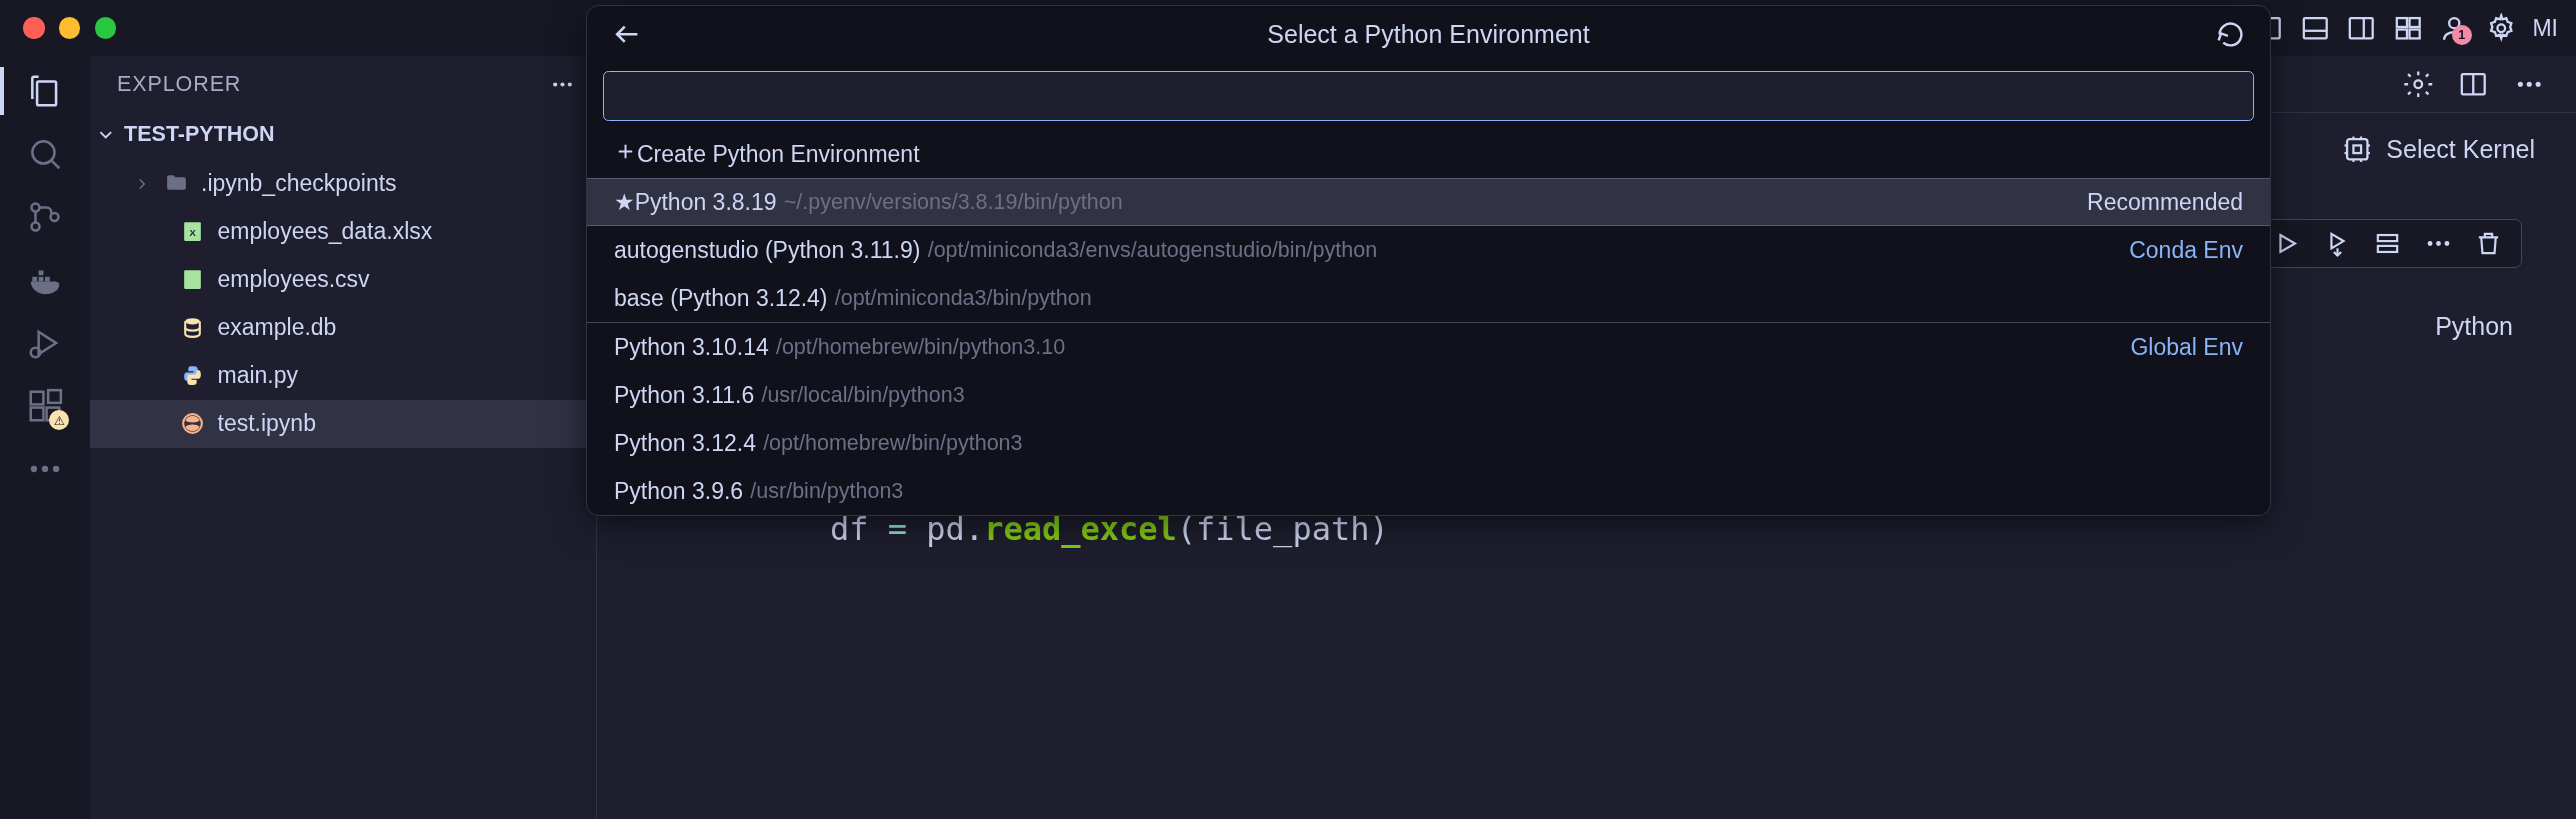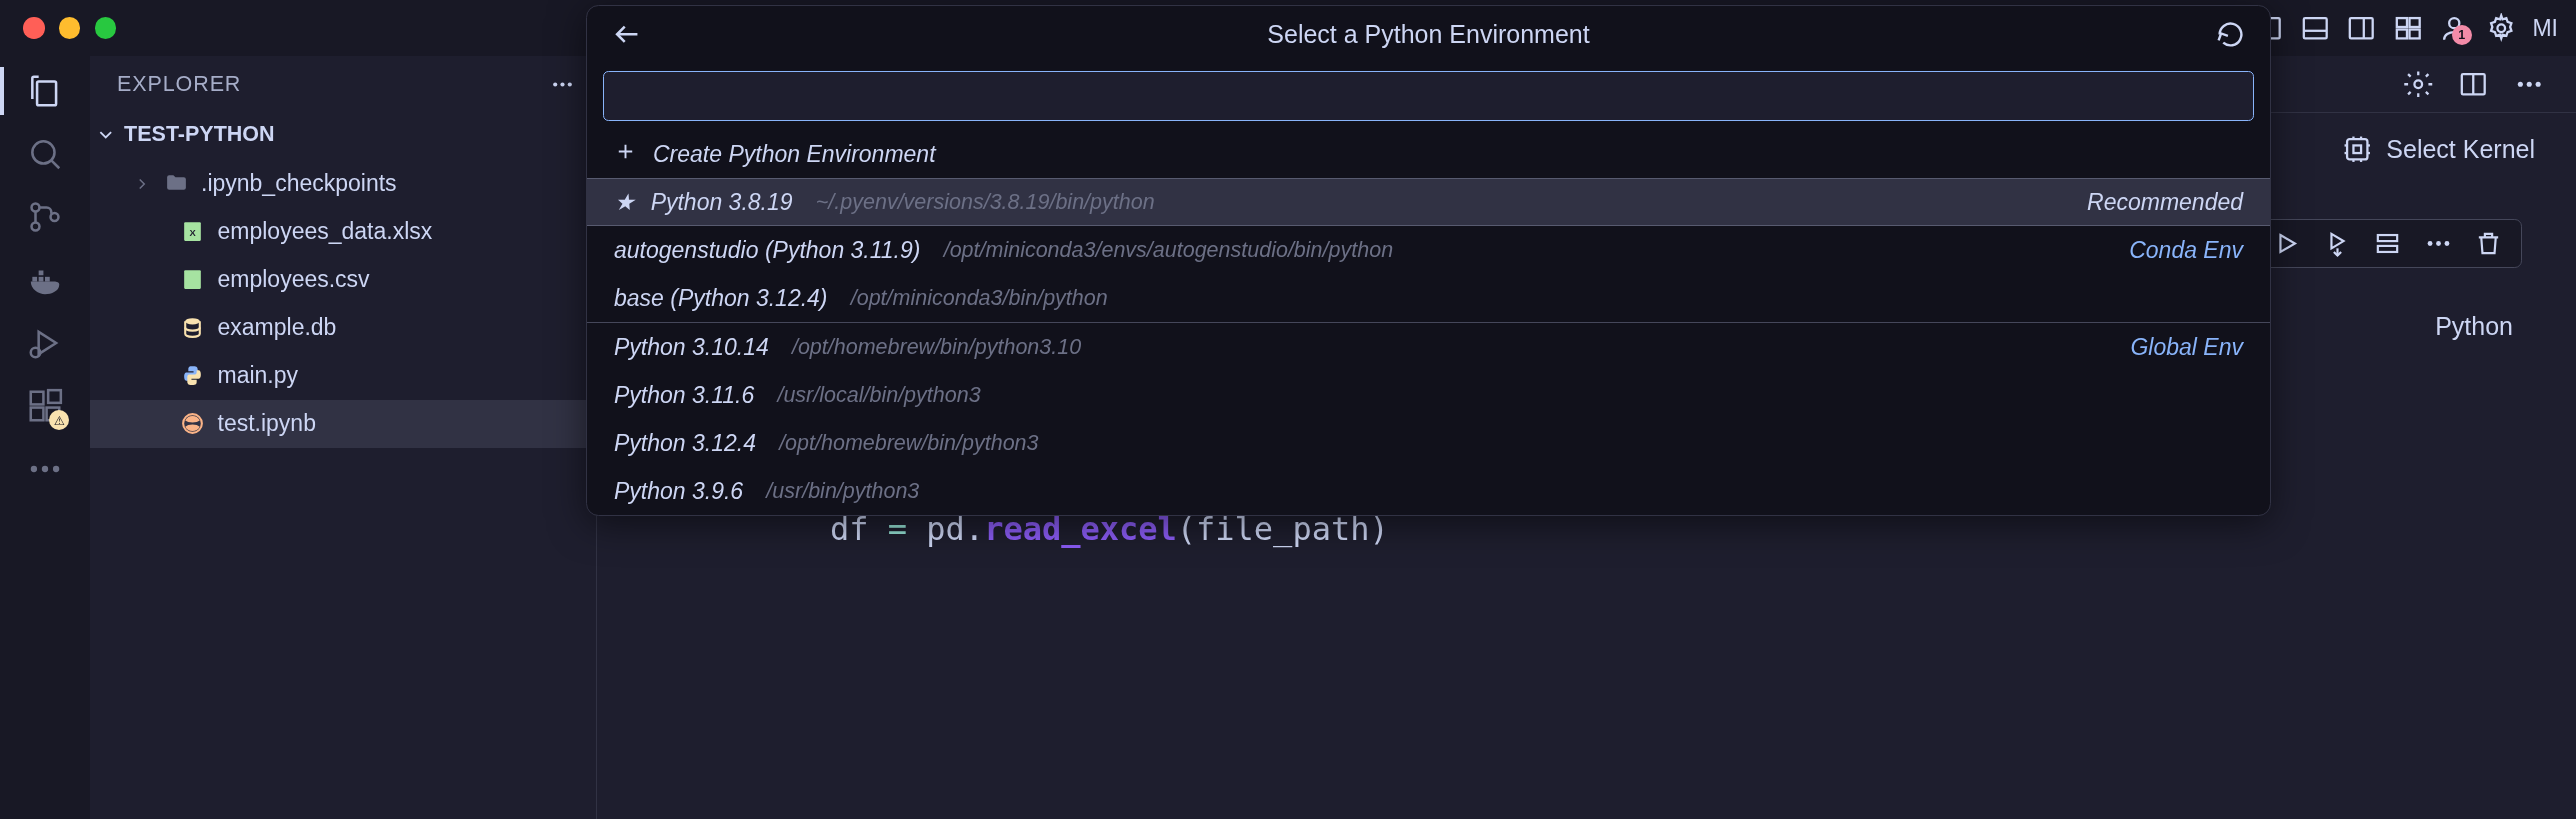--- a/index.html
+++ b/index.html
@@ -158,21 +158,21 @@
   left: 233px; top: 346px;
   font-family: "Menlo", monospace;
   font-size: 32px;
   line-height: 1.6;
 }
 .tok-comment { color:#6c7086; }
 .tok-var { color:#cdd6f4; }
 .tok-op { color:#94e2d5; }
 .tok-str { color:#a6e3a1; }
 .tok-kw { color:#89b4fa; }
-.tok-func2 { color:#8b5cf6; font-weight:600; }
+.tok-func2 { color:#84cc16; font-weight:600; }
 
 
 .quickpick {
   position:absolute;
   left: 586px; top: 5.4px;
   width: 1685px;
   background:#11111b;
   border:0.9px solid #313244;
   border-radius: 12.5px;
   overflow:hidden;
@@ -200,23 +200,21 @@
   font-size:23px;
   padding: 0 14.3px;
   outline:none;
 }
 .qp-list { }
 .qp-item {
   display:flex; align-items:center;
   height: 48px;
   padding: 0 27px;
   font-size: 23px;
-  gap: 16px;
   cursor:pointer;
-  font-style:italic;
 }
 .qp-item.selected {
   background:#313244;
   border-top:0.9px solid #585b70;
   border-bottom:0.9px solid #585b70;
 }
 .qp-divider { height:0.9px; background:#45475a; margin:0; }
 .qp-item .primary { color:#cdd6f4; }
 .qp-item .path { color:#6c7086; font-size:21.5px; margin-left:7.2px; }
 .qp-item .tag { margin-left:auto; color:#89b4fa; }

